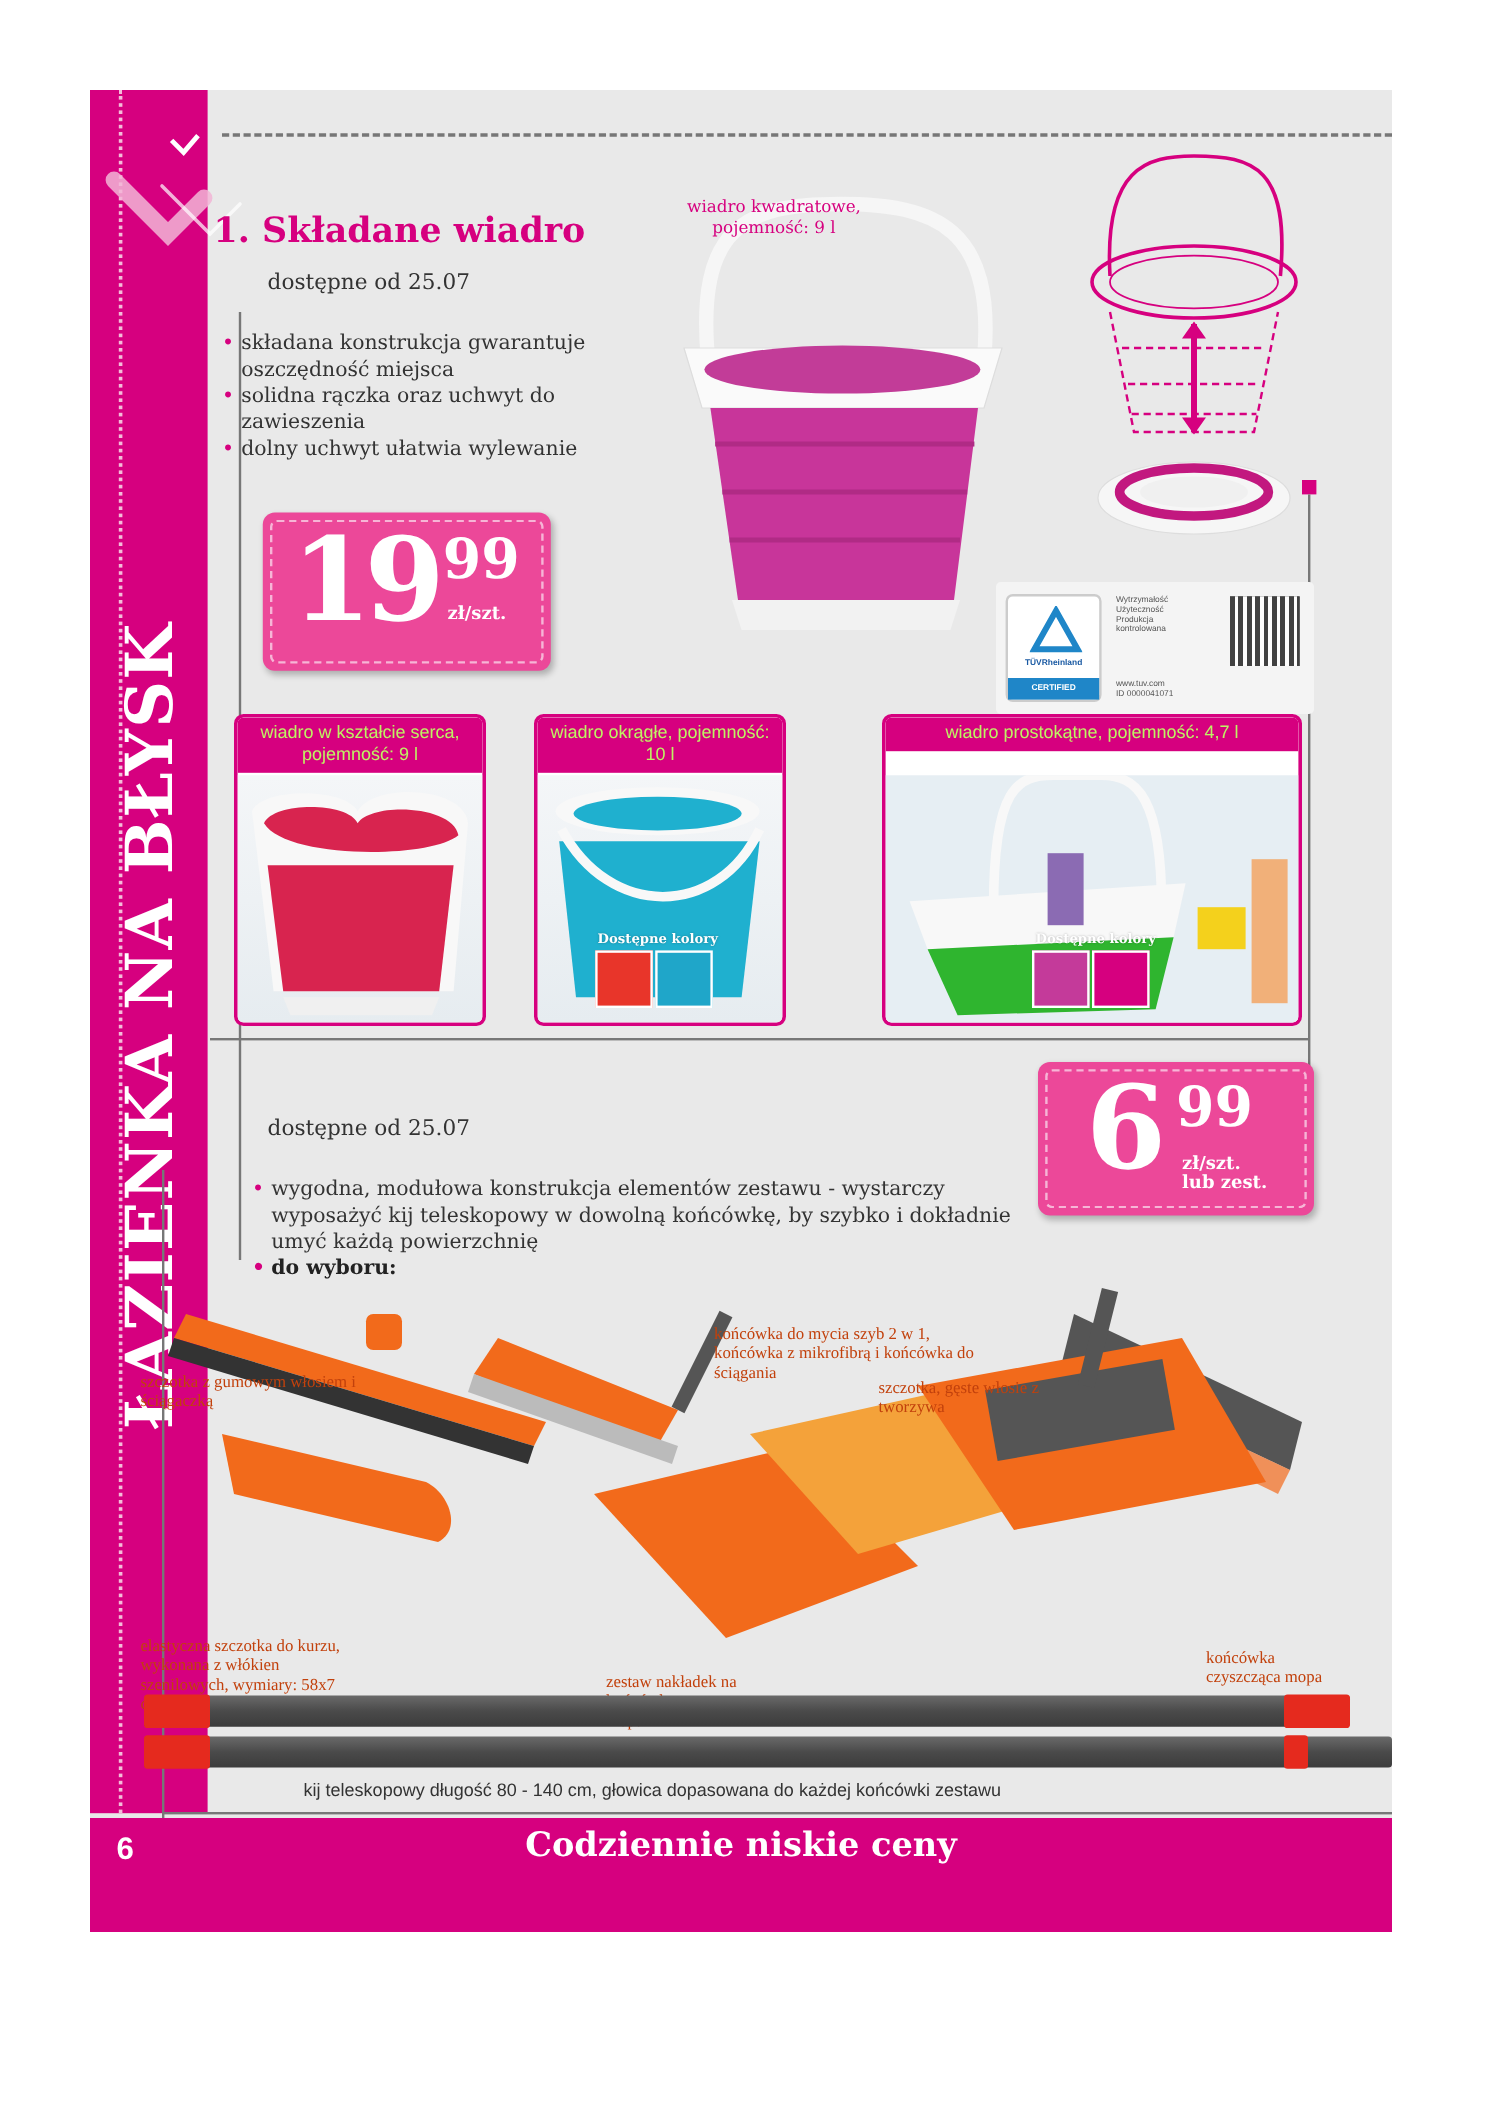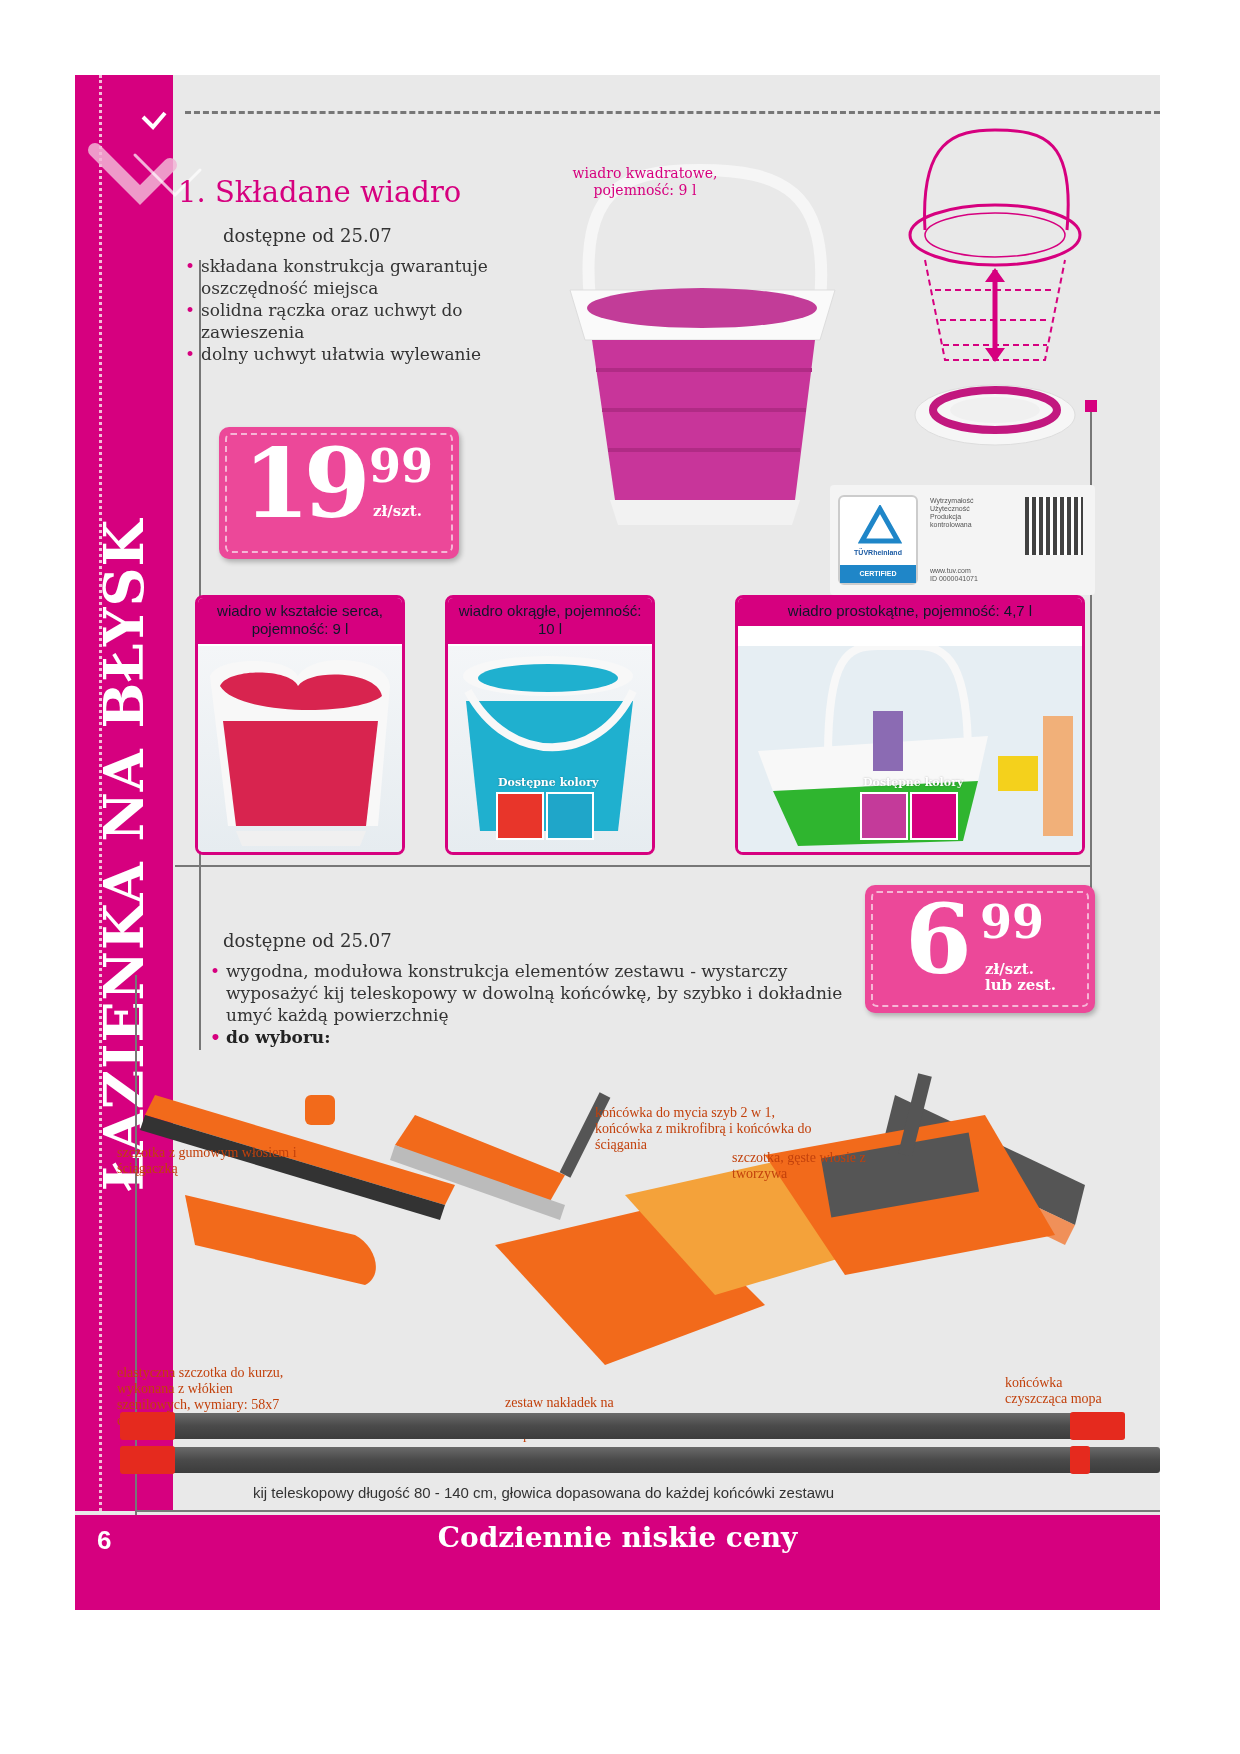--- a/index.html
+++ b/index.html
@@ -6,37 +6,37 @@
   body { width: 1240px; height: 1754px; background: #ffffff; position: relative; overflow: hidden; font-family: "DejaVu Serif", serif; }
   .page { position: absolute; left: 75px; top: 75px; width: 1085px; height: 1535px; background: #e9e9e9; }
   .sidebar { position: absolute; left: 0; top: 0; width: 98px; height: 1436px; background: #d6007f; }
   .sidebar .dots { position: absolute; left: 24px; top: 0; bottom: 0; border-left: 3px dotted #f3bcd9; }
   .side-title { position: absolute; left: 49px; top: 780px; transform: translate(-50%, -50%) rotate(-90deg); transform-origin: center; white-space: nowrap; color: #fff; font-family: "DejaVu Serif", serif; font-weight: bold; font-size: 54px; letter-spacing: 1px; }
   .deco { position: absolute; left: 10px; top: 20px; }
   .top-dash { position: absolute; left: 110px; right: 0; top: 36px; border-top: 3px dashed #777; }
   .vline { position: absolute; border-left: 2px solid #777; }
   .hline { position: absolute; border-top: 2px solid #777; }
 
-  .h1 { position: absolute; color: #d6007f; font-weight: normal; font-family: "DejaVu Serif", serif; }
+  .h1 { position: absolute; color: #d6007f; font-weight: bold; font-family: "DejaVu Serif", serif; }
   .avail { position: absolute; color: #333; font-family: "DejaVu Serif", serif; font-size: 18px; }
-  .bullets { position: absolute; list-style: none; font-family: "DejaVu Serif", serif; color: #333; font-size: 17px; line-height: 22px; }
+  .bullets { position: absolute; list-style: none; font-family: "DejaVu Serif", serif; color: #333; font-size: 17px; line-height: 22px; margin-top: 20px; }
   .bullets li { position: relative; padding-left: 16px; }
   .bullets li::before { content: "•"; position: absolute; left: 0; color: #d6007f; }
   .bullets li.bold { font-weight: bold; color: #222; }
 
   .price { position: absolute; background: #ec4899; border-radius: 10px; box-shadow: 2px 3px 5px rgba(0,0,0,0.25); }
   .price .inner { position: absolute; inset: 6px; border: 2px dashed #f6b5d6; border-radius: 6px; }
   .price .big { position: absolute; color: #fff; font-family: "DejaVu Serif", serif; font-weight: bold; letter-spacing: -6px; }
   .price .cents { position: absolute; color: #fff; font-family: "DejaVu Serif", serif; font-weight: bold; }
   .price .unit { position: absolute; color: #fff; font-family: "DejaVu Serif", serif; font-weight: bold; font-size: 15px; line-height: 16px; }
 
   .prod-caption { position: absolute; color: #d6007f; font-size: 14px; text-align: center; line-height: 17px; font-family: "DejaVu Serif", serif; }
 
   .variant { position: absolute; border: 3px solid #d6007f; border-radius: 8px; background: #fff; overflow: hidden; }
-  .variant .head { background: #d6007f; color: #0f172a; font-family: "Liberation Sans", sans-serif; font-size: 15px; text-align: center; line-height: 18px; padding: 4px 4px 6px; }
+  .variant .head { background: #d6007f; color: #bef264; font-family: "Liberation Sans", sans-serif; font-size: 15px; text-align: center; line-height: 18px; padding: 4px 4px 6px; }
   .variant .img { position: absolute; left: 0; right: 0; bottom: 0; top: 48px; background: linear-gradient(#f4f6f8, #e6ecf0); }
   .swatch-label { position: absolute; color: #fff; font-family: "DejaVu Serif", serif; font-weight: bold; font-size: 11px; text-shadow: 0 0 2px rgba(0,0,0,0.3); }
   .swatch { position: absolute; width: 48px; height: 48px; border: 2px solid #fff; }
 
   .tuv { position: absolute; background: #f4f4f4; border-radius: 4px; }
   .tuv-text { position: absolute; font-family: "Liberation Sans", sans-serif; font-size: 7px; color: #555; line-height: 8px; }
 
   .label { position: absolute; font-family: Liberation Serif, serif; font-size: 14px; color: #c2410c; line-height: 16px; }
 
   .stick { position: absolute; height: 26px; background: linear-gradient(#6a6a6a, #4a4a4a 50%, #3c3c3c); border-radius: 3px; }

